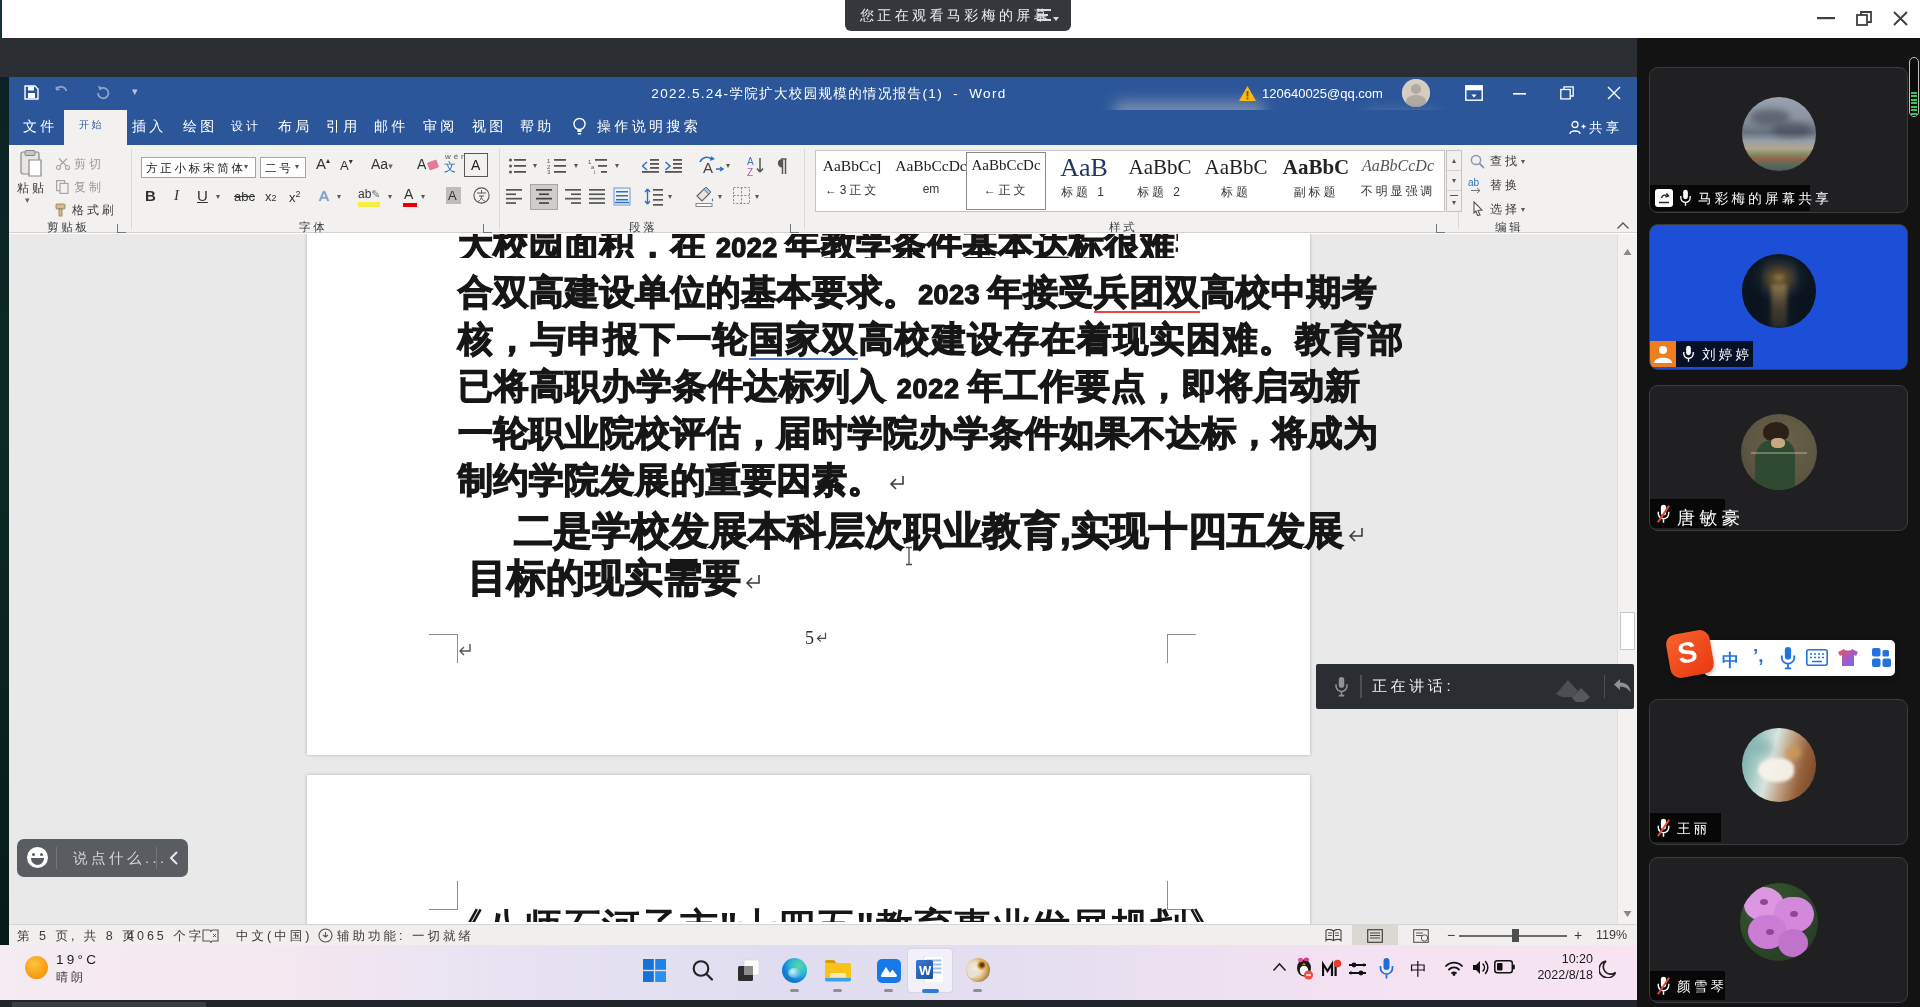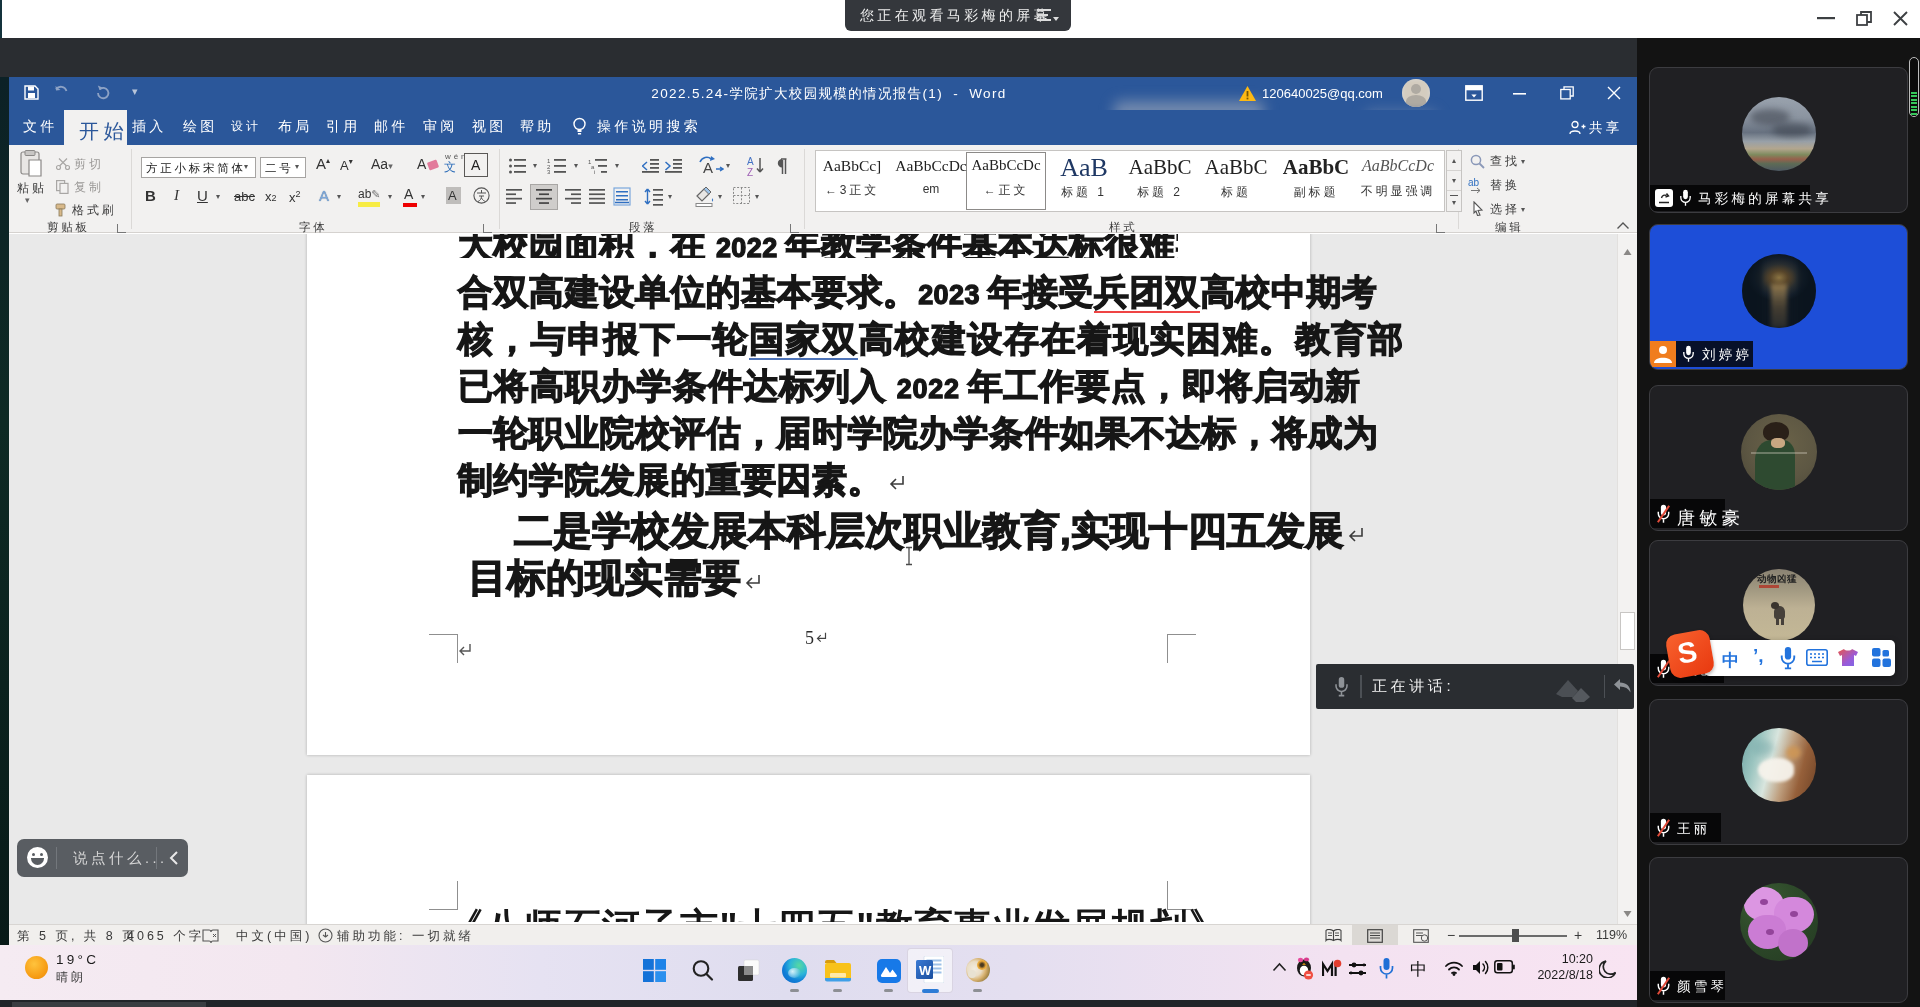--- a/index.html
+++ b/index.html
@@ -86,21 +86,21 @@
         <rect x="0.8" y="3.5" width="9.4" height="9.4" fill="none" stroke="#fff" stroke-width="1.3"></rect>
         <path d="M4 3.5 V0.8 H13.2 V10 H10.4" fill="none" stroke="#fff" stroke-width="1.3"></path>
       </svg>
       <svg class="abs" style="left:1598px;top:9px;" width="14" height="14" viewBox="0 0 14 14">
         <path d="M1 1 L13 13 M13 1 L1 13" stroke="#fff" stroke-width="1.4"></path>
       </svg>
     </div>
     <div class="abs" id="wtabs" style="left:0;top:33px;width:1628px;height:35px;background:#2b579a;">
       <div class="abs" style="left:55px;top:0;width:63px;height:35px;background:#f2f1f0;"></div>
       <span class="abs cjk" style="left:14px;top:8px;font-size:14px;color:#fff;">文件</span>
-      <span class="abs cjk" style="left:70px;top:8px;font-size:20px;color:#2b579a;">开始</span>
+      <span class="abs cjk" style="left:70px;top:8px;font-size:10px;color:#2b579a;">开始</span>
       <span class="abs cjk" style="left:123px;top:8px;font-size:14px;color:#fff;">插入</span>
       <span class="abs cjk" style="left:174px;top:8px;font-size:14px;color:#fff;">绘图</span>
       <span class="abs cjk" style="left:222px;top:8px;font-size:12px;color:#fff;">设计</span>
       <span class="abs cjk" style="left:269px;top:8px;font-size:14px;color:#fff;">布局</span>
       <span class="abs cjk" style="left:317px;top:8px;font-size:14px;color:#fff;">引用</span>
       <span class="abs cjk" style="left:365px;top:8px;font-size:14px;color:#fff;">邮件</span>
       <span class="abs cjk" style="left:414px;top:8px;font-size:14px;color:#fff;">审阅</span>
       <span class="abs cjk" style="left:463px;top:8px;font-size:14px;color:#fff;">视图</span>
       <span class="abs cjk" style="left:511px;top:8px;font-size:14px;color:#fff;">帮助</span>
       <svg class="abs" style="left:563px;top:7px;" width="15" height="20" viewBox="0 0 15 20">
@@ -606,39 +606,20 @@
         <svg class="abs" style="left:6px;top:5px;" width="15" height="20" viewBox="0 0 15 23">
           <rect x="4.5" y="1" width="6" height="12" rx="3" fill="#fff"></rect>
           <path d="M1.5 9 v2 a6 6 0 0 0 12 0 v-2" fill="none" stroke="#fff" stroke-width="1.7"></path>
           <path d="M7.5 17.5 v4" stroke="#fff" stroke-width="1.7"></path>
           <path d="M1 21 L14 2" stroke="#e04b3a" stroke-width="2.4"></path>
         </svg>
         <span class="abs cjk" style="left:27px;top:7px;font-size:18px;color:#fff;">唐敏豪</span>
       </div>
     </div>
 
-    <div class="abs" style="left:12px;top:502px;width:259px;height:146px;background:#202023;border:1px solid #3c3c40;border-radius:9px;overflow:hidden;">
-      <div class="abs" style="left:93px;top:28px;width:72px;height:72px;border-radius:50%;overflow:hidden;background:linear-gradient(180deg,#8a8272 0%,#a39a82 30%,#bdb194 55%,#c4b896 100%);">
-        <div class="abs cjk" style="left:14px;top:4px;width:48px;font-size:9.5px;font-weight:bold;color:#222;letter-spacing:0.5px;">动物凶猛</div>
-        <div class="abs" style="left:16px;top:16px;width:20px;height:3px;background:rgba(176,58,42,0.85);"></div>
-        <div class="abs" style="left:31px;top:37px;width:11px;height:13px;border-radius:45% 45% 25% 25%;background:#46403a;"></div>
-        <div class="abs" style="left:33px;top:49px;width:2.5px;height:7px;background:#46403a;"></div>
-        <div class="abs" style="left:38px;top:49px;width:2.5px;height:7px;background:#46403a;"></div>
-        <div class="abs" style="left:28px;top:33px;width:8px;height:7px;border-radius:50%;background:#3a342e;"></div>
-      </div>
-      <div class="abs" style="left:0px;top:113px;width:74px;height:29px;background:rgba(3,3,3,0.82);">
-        <svg class="abs" style="left:6px;top:5px;" width="15" height="20" viewBox="0 0 15 23">
-          <rect x="4.5" y="1" width="6" height="12" rx="3" fill="#fff"></rect>
-          <path d="M1.5 9 v2 a6 6 0 0 0 12 0 v-2" fill="none" stroke="#fff" stroke-width="1.7"></path>
-          <path d="M7.5 17.5 v4" stroke="#fff" stroke-width="1.7"></path>
-          <path d="M1 21 L14 2" stroke="#e04b3a" stroke-width="2.4"></path>
-        </svg>
-        <span class="abs cjk" style="left:27px;top:7px;font-size:13.5px;color:#fff;">武光</span>
-      </div>
-    </div>
 
     <div class="abs" style="left:12px;top:661px;width:259px;height:146px;background:#202023;border:1px solid #3c3c40;border-radius:9px;overflow:hidden;">
       <div class="abs" style="left:92px;top:28px;width:74px;height:74px;border-radius:50%;overflow:hidden;background:linear-gradient(105deg,#6fa3a3 0%,#9cc5c0 22%,#d8e5de 40%,#bfa080 58%,#96603a 76%,#6e4226 100%);">
         <div class="abs" style="left:16px;top:30px;width:36px;height:24px;border-radius:60% 50% 50% 60%;background:rgba(245,242,235,0.95);filter:blur(1.5px);"></div>
         <div class="abs" style="left:44px;top:18px;width:15px;height:13px;border-radius:50%;background:rgba(205,150,85,0.9);filter:blur(2px);"></div>
         <div class="abs" style="left:10px;top:12px;width:22px;height:16px;border-radius:50%;background:rgba(120,170,170,0.5);filter:blur(3px);"></div>
       </div>
       <div class="abs" style="left:0px;top:113px;width:71px;height:29px;background:rgba(3,3,3,0.82);">
         <svg class="abs" style="left:6px;top:5px;" width="15" height="20" viewBox="0 0 15 23">
           <rect x="4.5" y="1" width="6" height="12" rx="3" fill="#fff"></rect>

